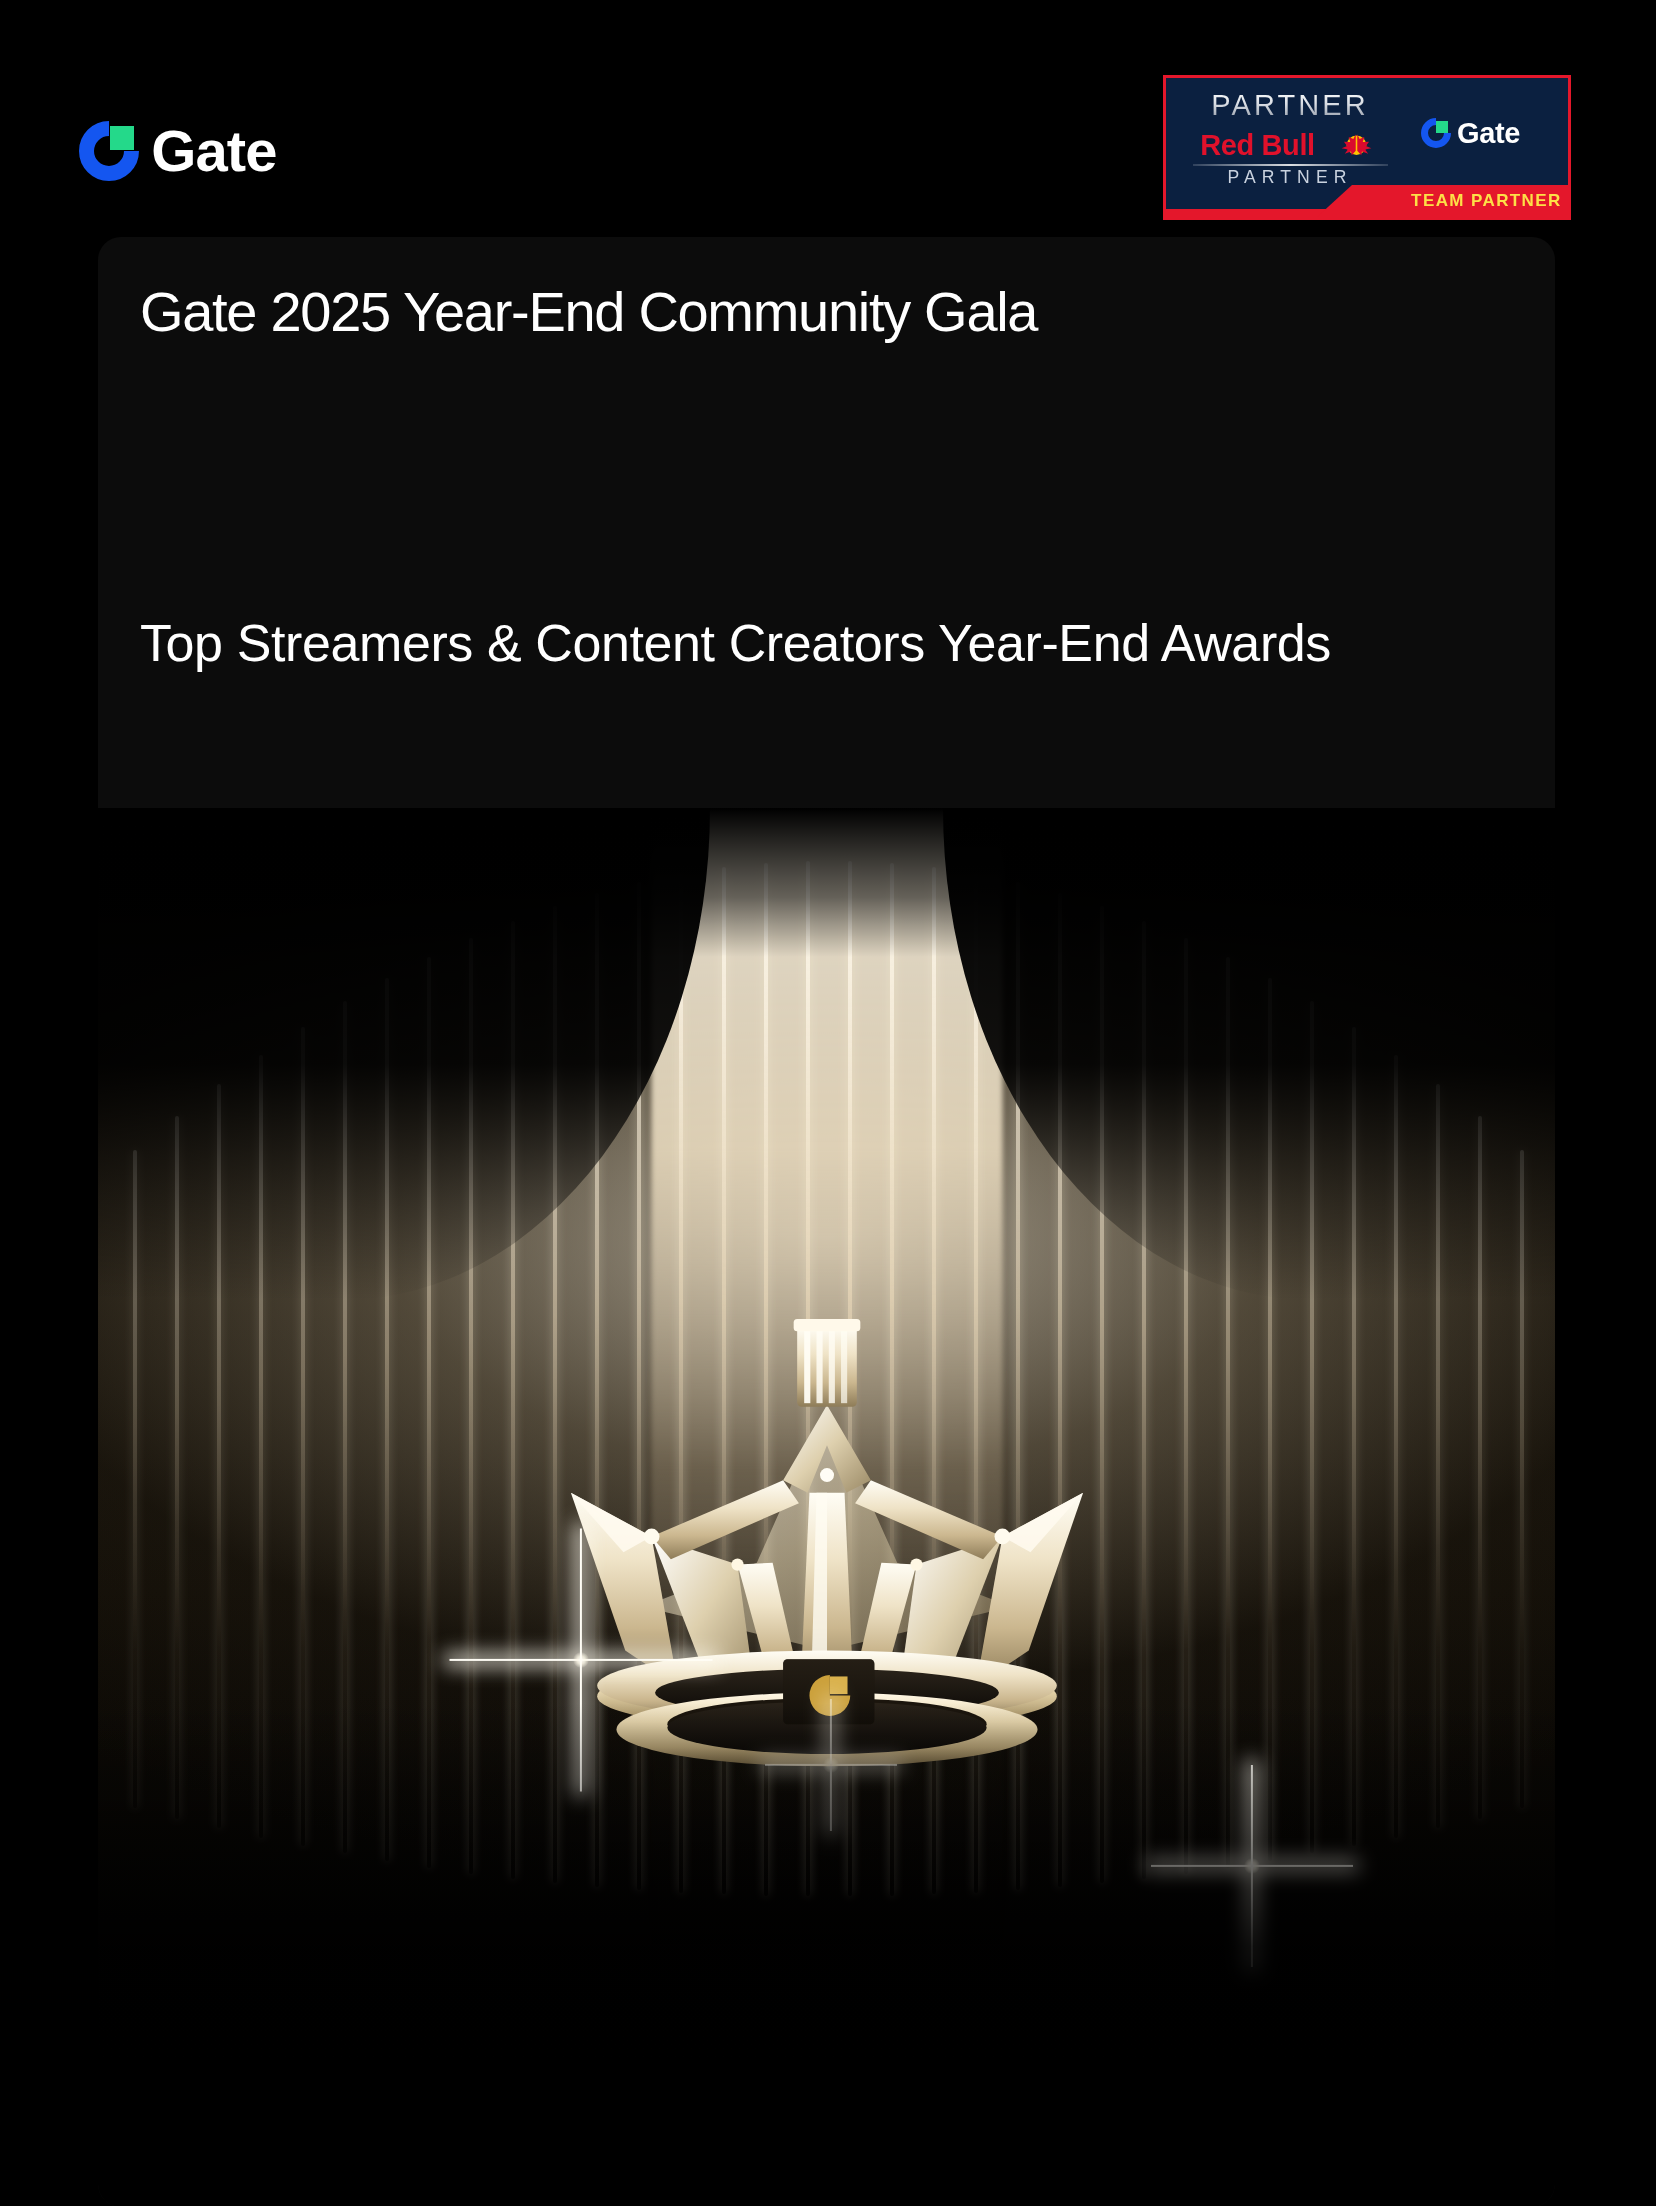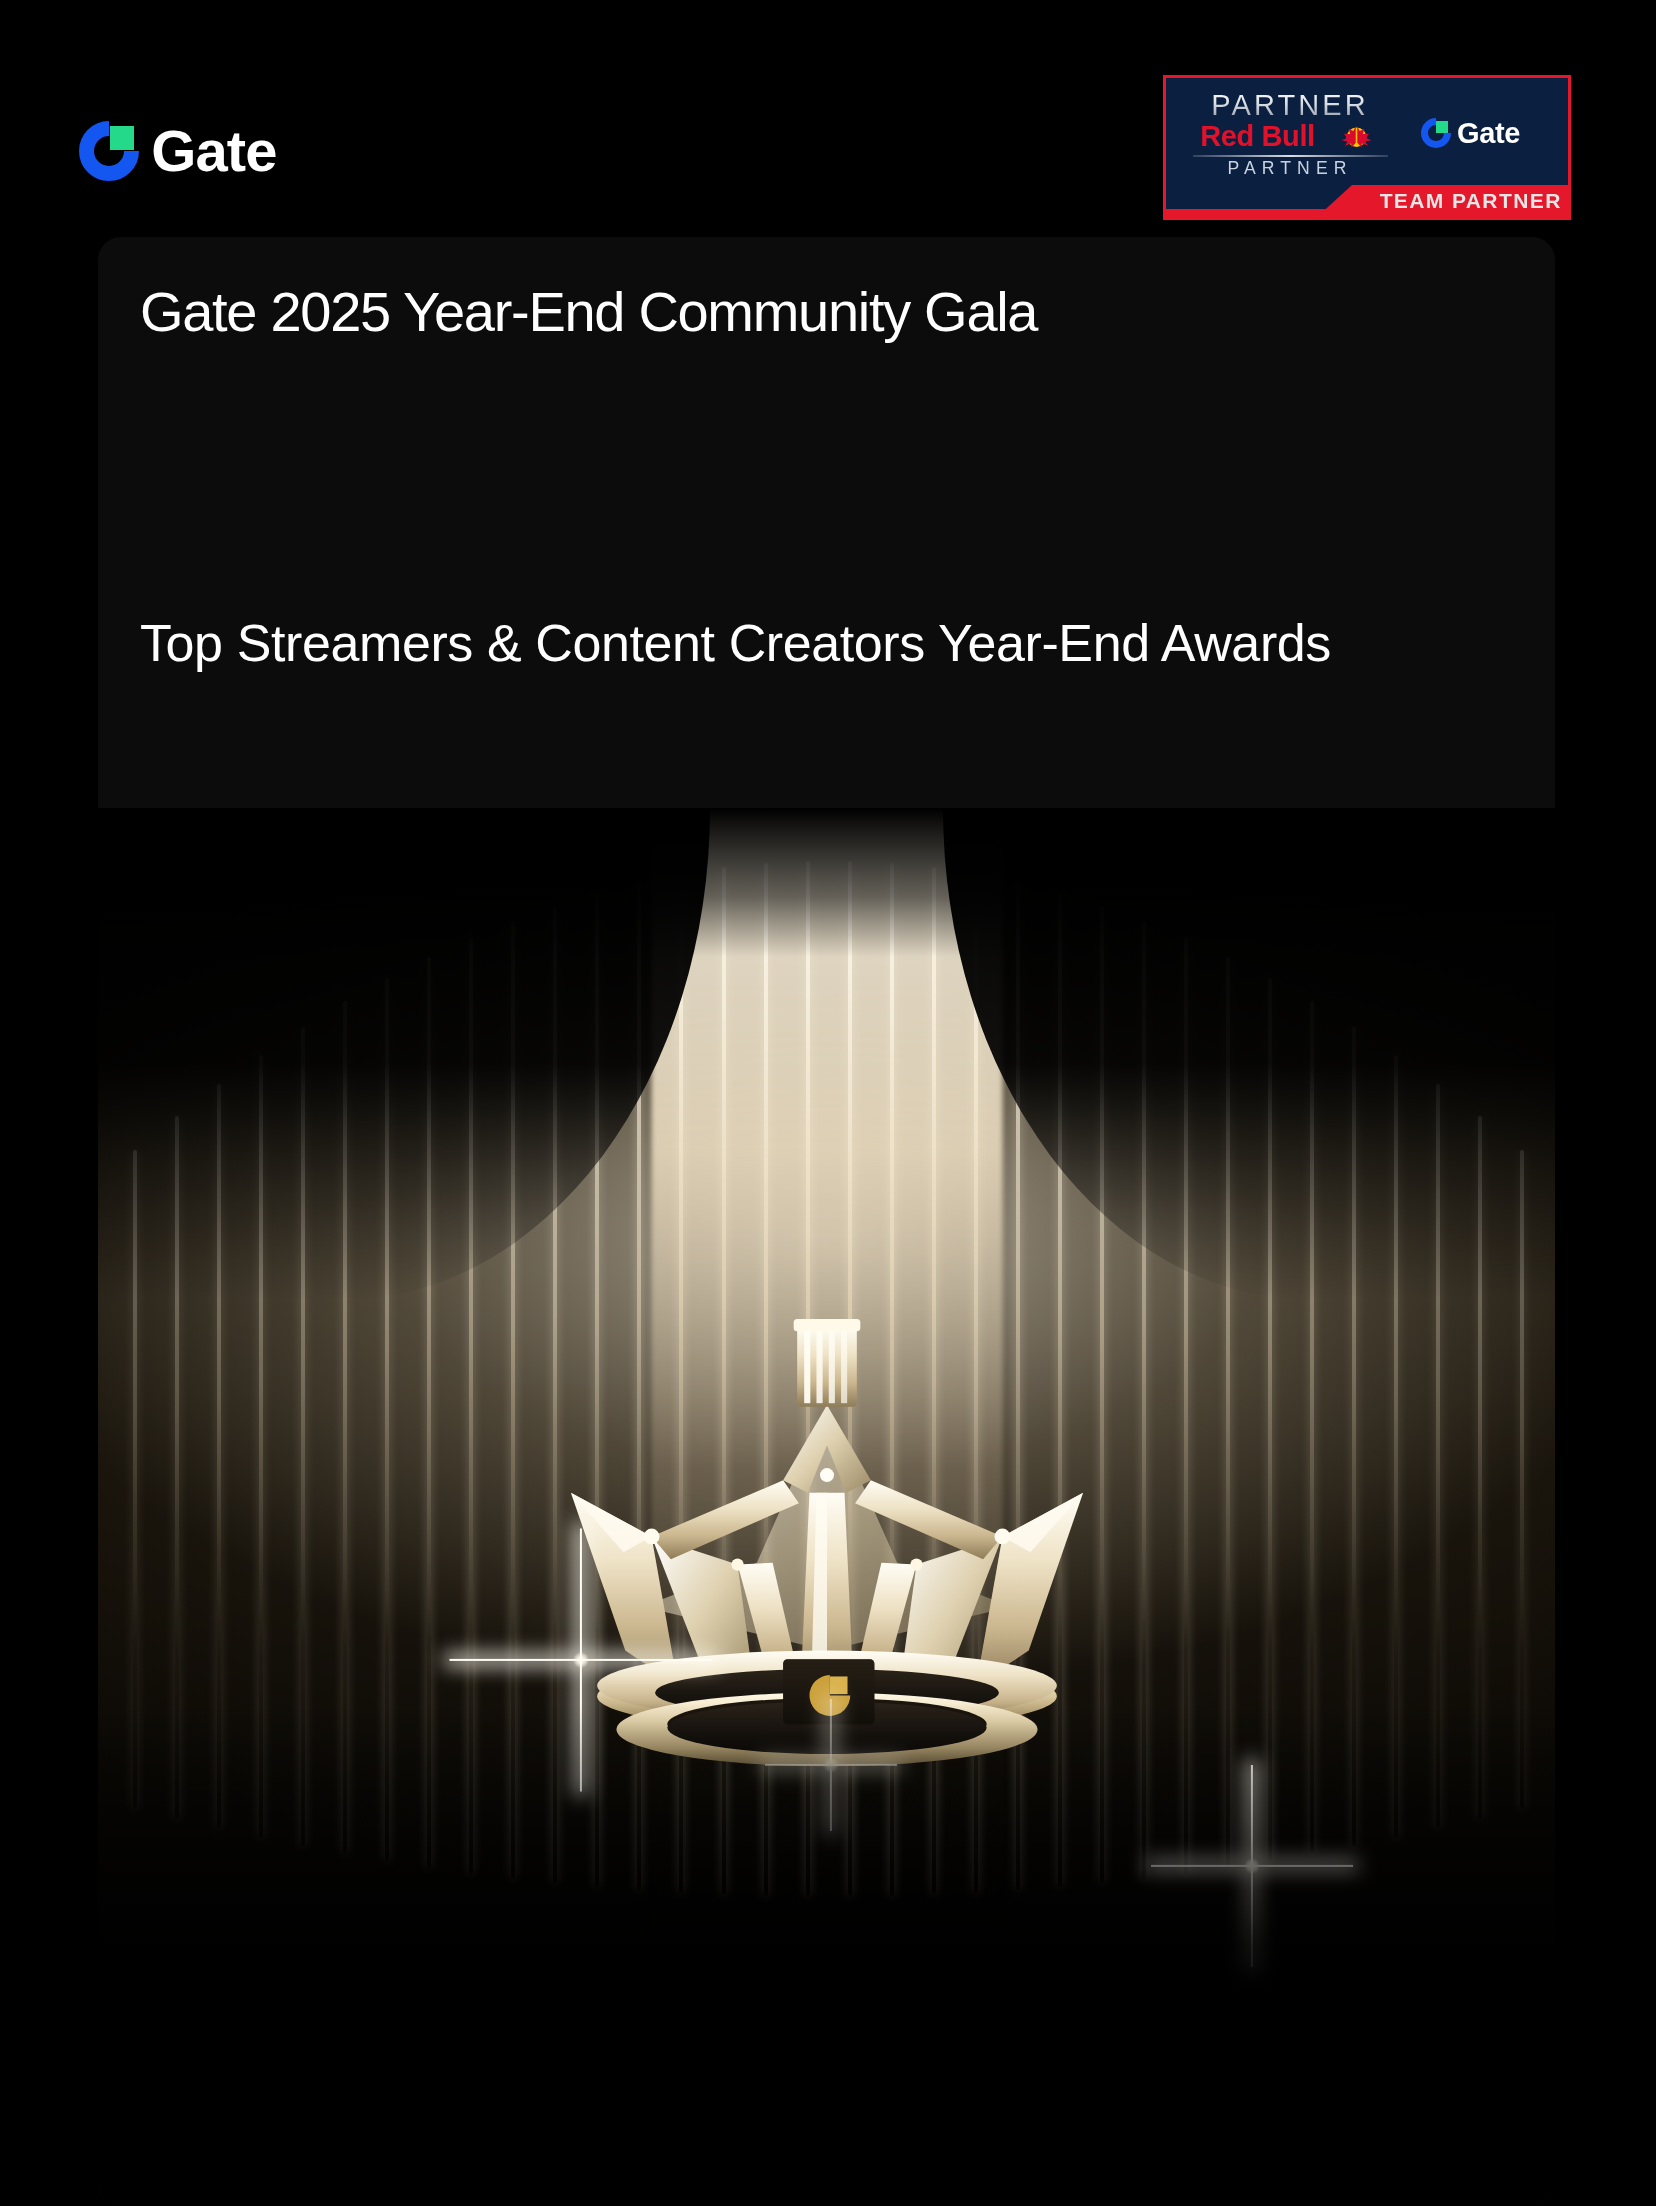--- a/index.html
+++ b/index.html
@@ -30,41 +30,41 @@
   .rb-badge {
     position:absolute; left:1163px; top:75px; width:408px; height:145px;
     background:#0B2040; border:3.5px solid #E4172B; overflow:hidden;
   }
   .rb-left { position:absolute; left:23px; top:12.3px; width:202px; text-align:center; }
   .rb-oracle {
     font-size:29px; font-weight:400; letter-spacing:3.1px; line-height:1.05;
     background:linear-gradient(180deg,#ffffff 0%,#d9dde4 45%,#8e96a3 100%);
     -webkit-background-clip:text; background-clip:text; color:transparent;
   }
-  .rb-redbull-row { display:flex; align-items:center; justify-content:center; gap:18px; margin-top:1px; }
+  .rb-redbull-row { display:flex; align-items:flex-start; justify-content:center; gap:18px; margin-top:10px; }
   .rb-redbull { font-size:29px; font-weight:700; color:#E0112B; letter-spacing:-0.4px; line-height:1; }
   .rb-bulls { width:47px; height:26px; flex:0 0 auto; }
   .rb-rule { height:1.8px; background:linear-gradient(90deg,rgba(255,255,255,.15),rgba(255,255,255,.85),rgba(255,255,255,.15)); margin:4.4px 3.5px 3.5px; }
   .rb-racing { font-size:17.6px; letter-spacing:6.1px; color:#C9D2DF; line-height:1; }
 
   .rb-gate { position:absolute; left:255px; top:40px; display:flex; align-items:center; gap:6.1px; }
   .rb-gate .gm { position:relative; width:30px; height:30px; }
   .rb-gate .gm .ring {
     position:absolute; inset:0; border-radius:50%; border:7px solid #1456F0;
     clip-path: polygon(0 0, 50% 0, 50% 50%, 100% 50%, 100% 100%, 0 100%);
   }
   .rb-gate .gm .sq { position:absolute; right:2.6px; top:2.6px; width:12.3px; height:12.3px; background:#24D98A; }
   .rb-gate .gw { font-size:29px; font-weight:700; color:#fff; letter-spacing:-0.4px; line-height:1; }
 
   .rb-partner-band {
     position:absolute; left:151px; bottom:0; width:257px; height:32px; background:#E4172B;
     clip-path: polygon(35px 0, 100% 0, 100% 100%, 0 100%);
     display:flex; align-items:center; justify-content:flex-end; padding-right:12.3px;
   }
-  .rb-partner-band span { font-size:21px; font-weight:700; letter-spacing:1.4px; color:#e5e5e5; }
+  .rb-partner-band span { font-size:17px; font-weight:700; letter-spacing:1.4px; color:#fde047; }
   .rb-bottom-stripe { position:absolute; left:0; bottom:0; width:100%; height:8px; background:#E4172B; }
 
   
   .card {
     position:absolute; left:98px; top:237px; width:1457px; height:1970px;
     background:#0C0C0C; border-radius:23px; overflow:hidden;
   }
   .card-title {
     position:absolute; left:0; top:37px; width:1369px; padding:0 42px;
     font-size:56px; font-weight:400; color:#ffffff; line-height:1.34; letter-spacing:-1.3px;

